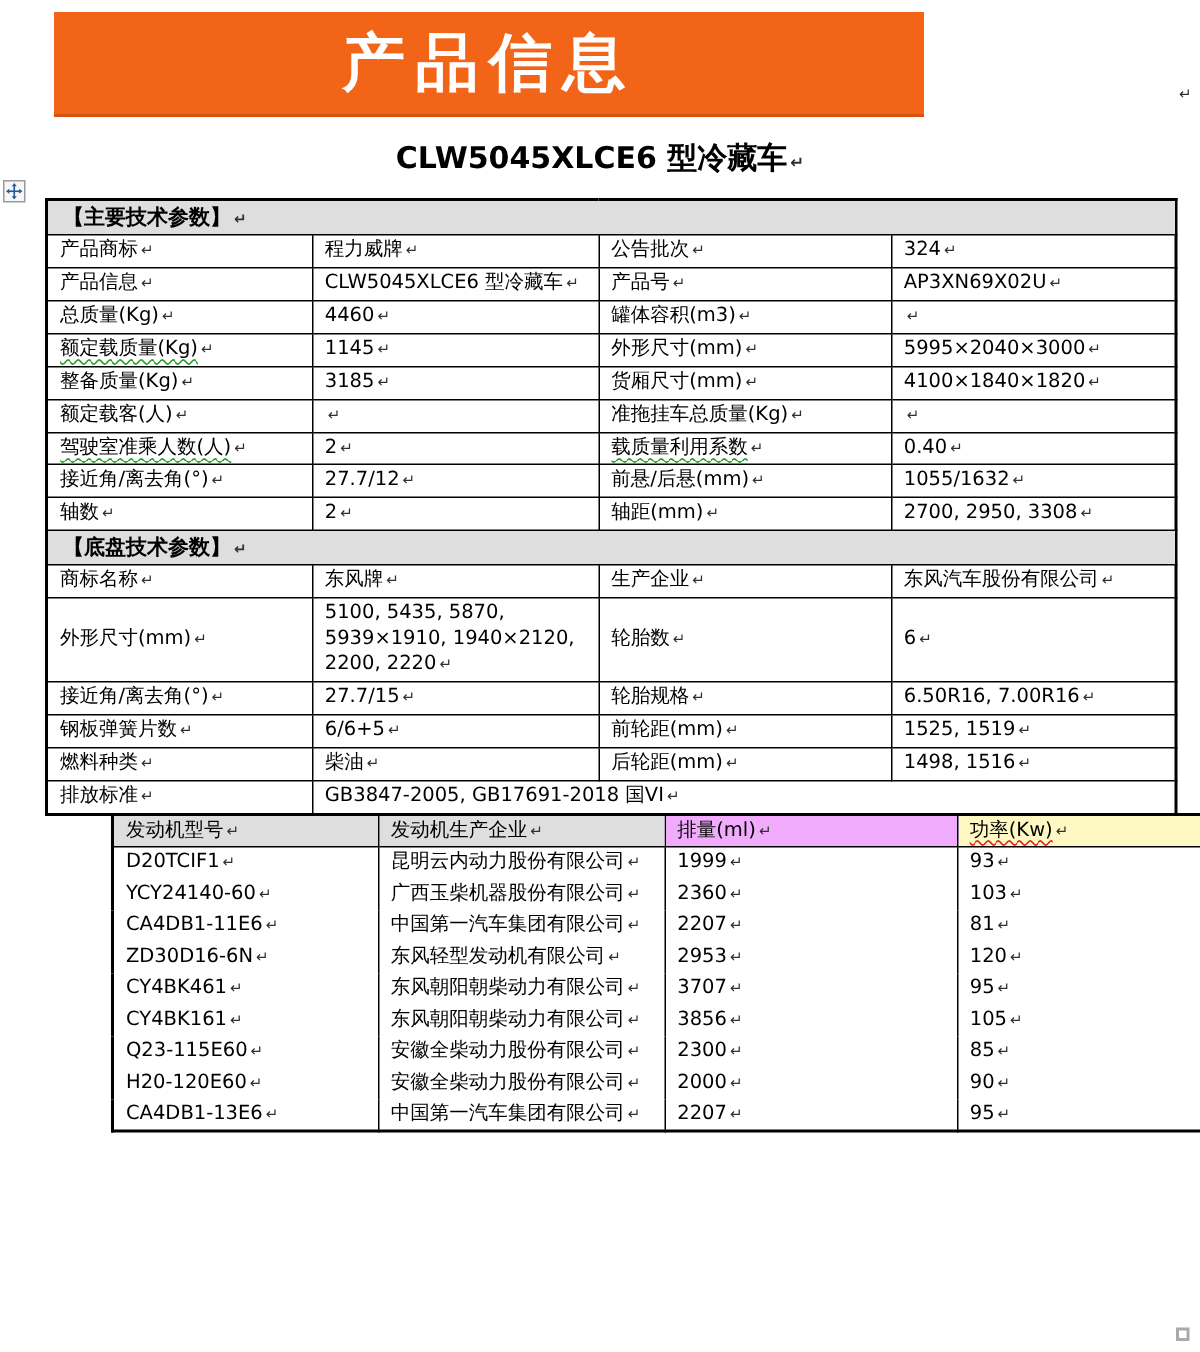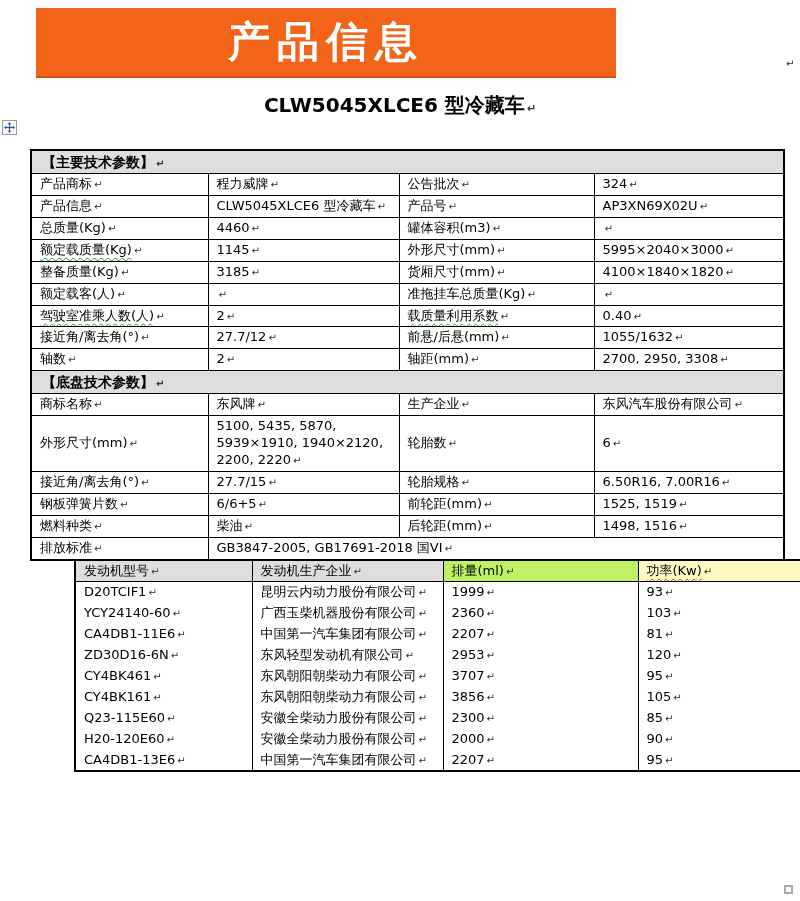--- a/index.html
+++ b/index.html
@@ -16,21 +16,21 @@
   .doc-title { position:absolute; top:92px; left:0; width:100%; text-align:center;
                font-size:20px; font-weight:bold; white-space:nowrap; }
   .doc-title .pmark { font-size:11px; }
 
   
   .move-handle { position:absolute; left:2px; top:120px; width:15px; height:15px;
                  border:1px solid #9a9a9a; background:#f6f6f6;
                  display:flex; align-items:center; justify-content:center; cursor:move; }
 
   
-  .tables { position:absolute; left:30px; top:149px; width:699px; }
+  .tables { position:absolute; left:30px; top:132px; width:699px; }
   table { border-collapse:collapse; table-layout:fixed; width:753px;
           font-size:13px; }
   table.t2 { margin-top:-2px;margin-left:44px; }
   td { border:1px solid #000; height:20px; padding:2px 8px; line-height:1.3;
        vertical-align:middle; position:relative; white-space:normal;
        overflow:hidden; }
   table { border:2px solid #000; }
   td.sec { background:#dedede; font-weight:bold; font-size:14px; padding-left:10px; }
   td.ehead { background:#dedede; }
   table.t2 td.eng { border-top:none; border-bottom:none; height:19px; }
@@ -182,21 +182,21 @@
       <colgroup>
           <col style="width:177px">
           <col style="width:191px">
           <col style="width:195px">
           <col style="width:190px">
         </colgroup>
       <tbody id="t2body">
           <tr>
             <td class="ehead" style="background: rgb(222, 222, 222);"><span>发动机型号</span><span class="pmark">↵</span></td>
             <td class="ehead" style="background: rgb(222, 222, 222);"><span>发动机生产企业</span><span class="pmark">↵</span></td>
-            <td class="ehead" style="background: #bef264;"><span>排量(ml)</span><span class="pmark">↵</span></td>
+            <td class="ehead" style="background: #f0abfc;"><span>排量(ml)</span><span class="pmark">↵</span></td>
             <td class="ehead" style="background: #fef9c3;"><span class="sq-red">功率(Kw)</span><span class="pmark">↵</span></td>
           </tr>
           <tr>
             <td class="eng"><span>D20TCIF1</span><span class="pmark">↵</span></td>
             <td class="eng"><span>昆明云内动力股份有限公司</span><span class="pmark">↵</span></td>
             <td class="eng"><span>1999</span><span class="pmark">↵</span></td>
             <td class="eng"><span>93</span><span class="pmark">↵</span></td>
           </tr>
           <tr>
             <td class="eng"><span>YCY24140-60</span><span class="pmark">↵</span></td>

